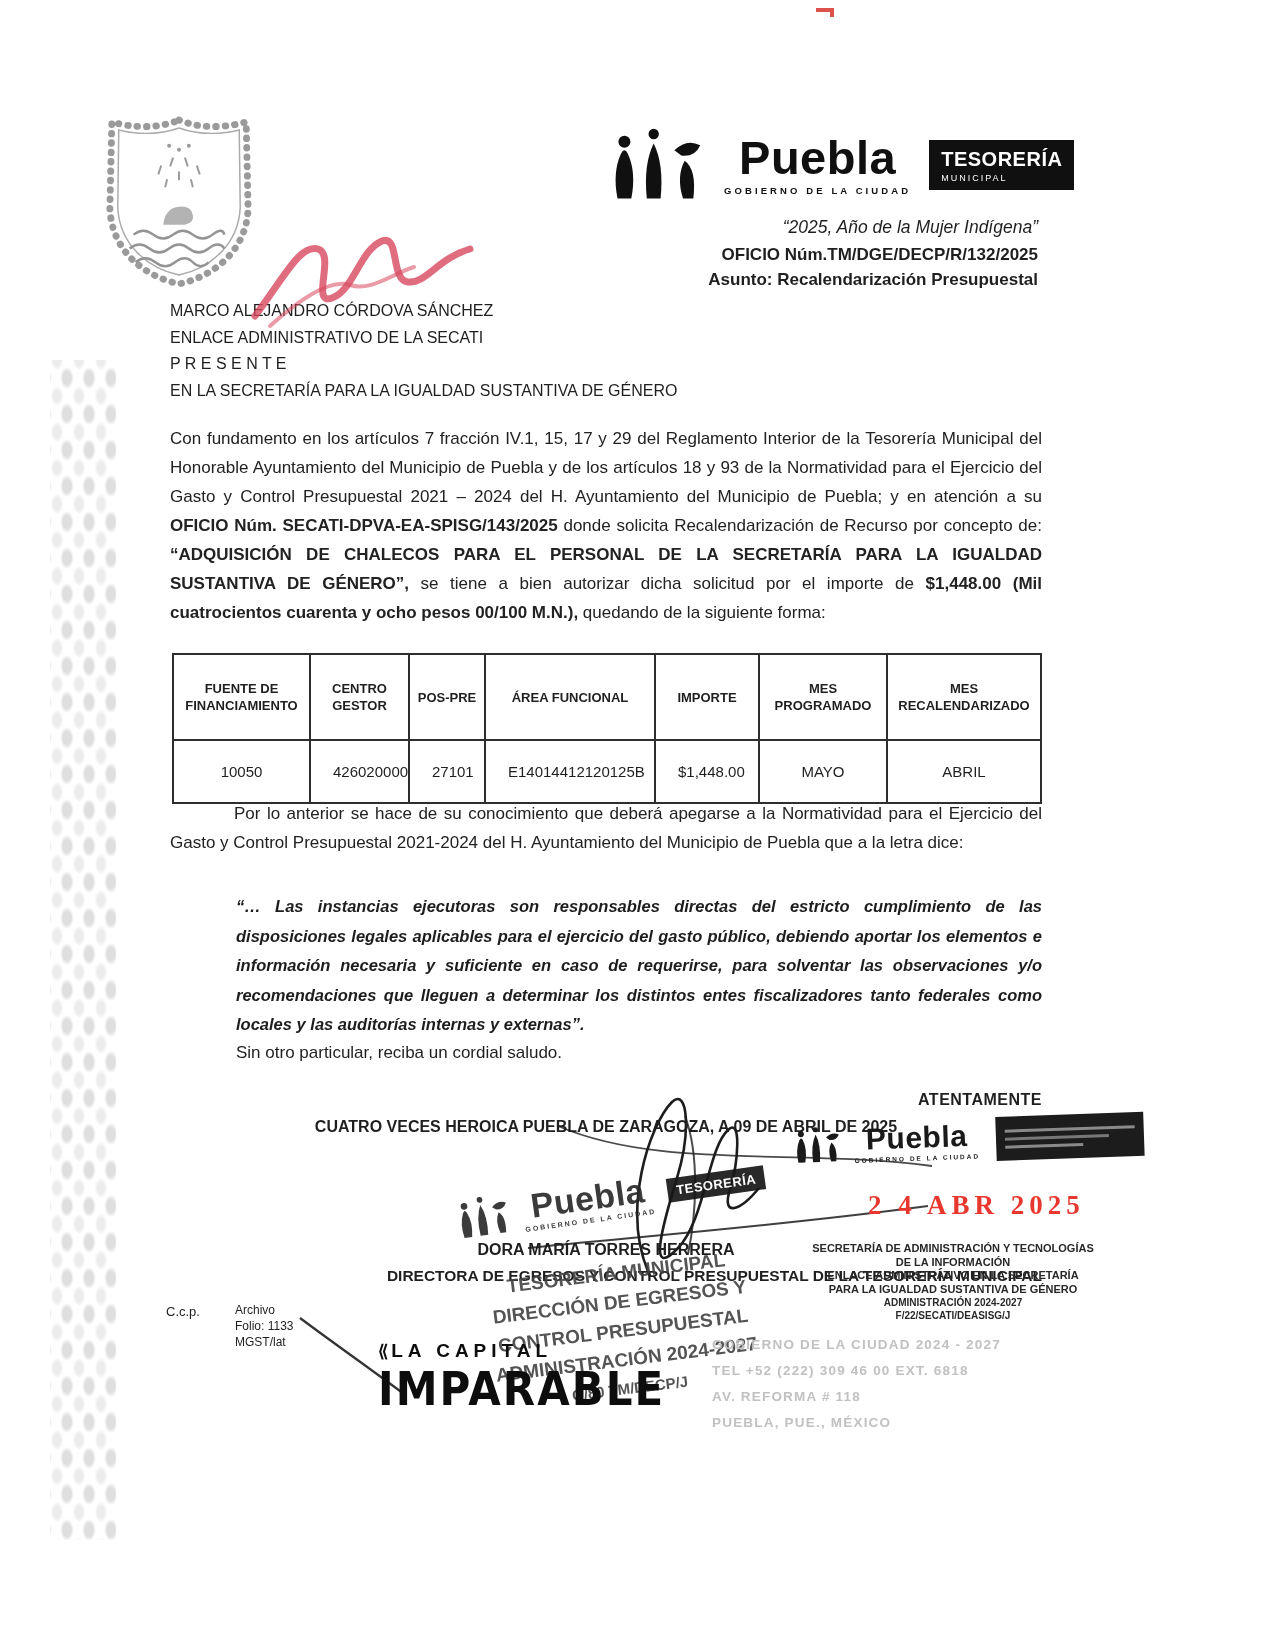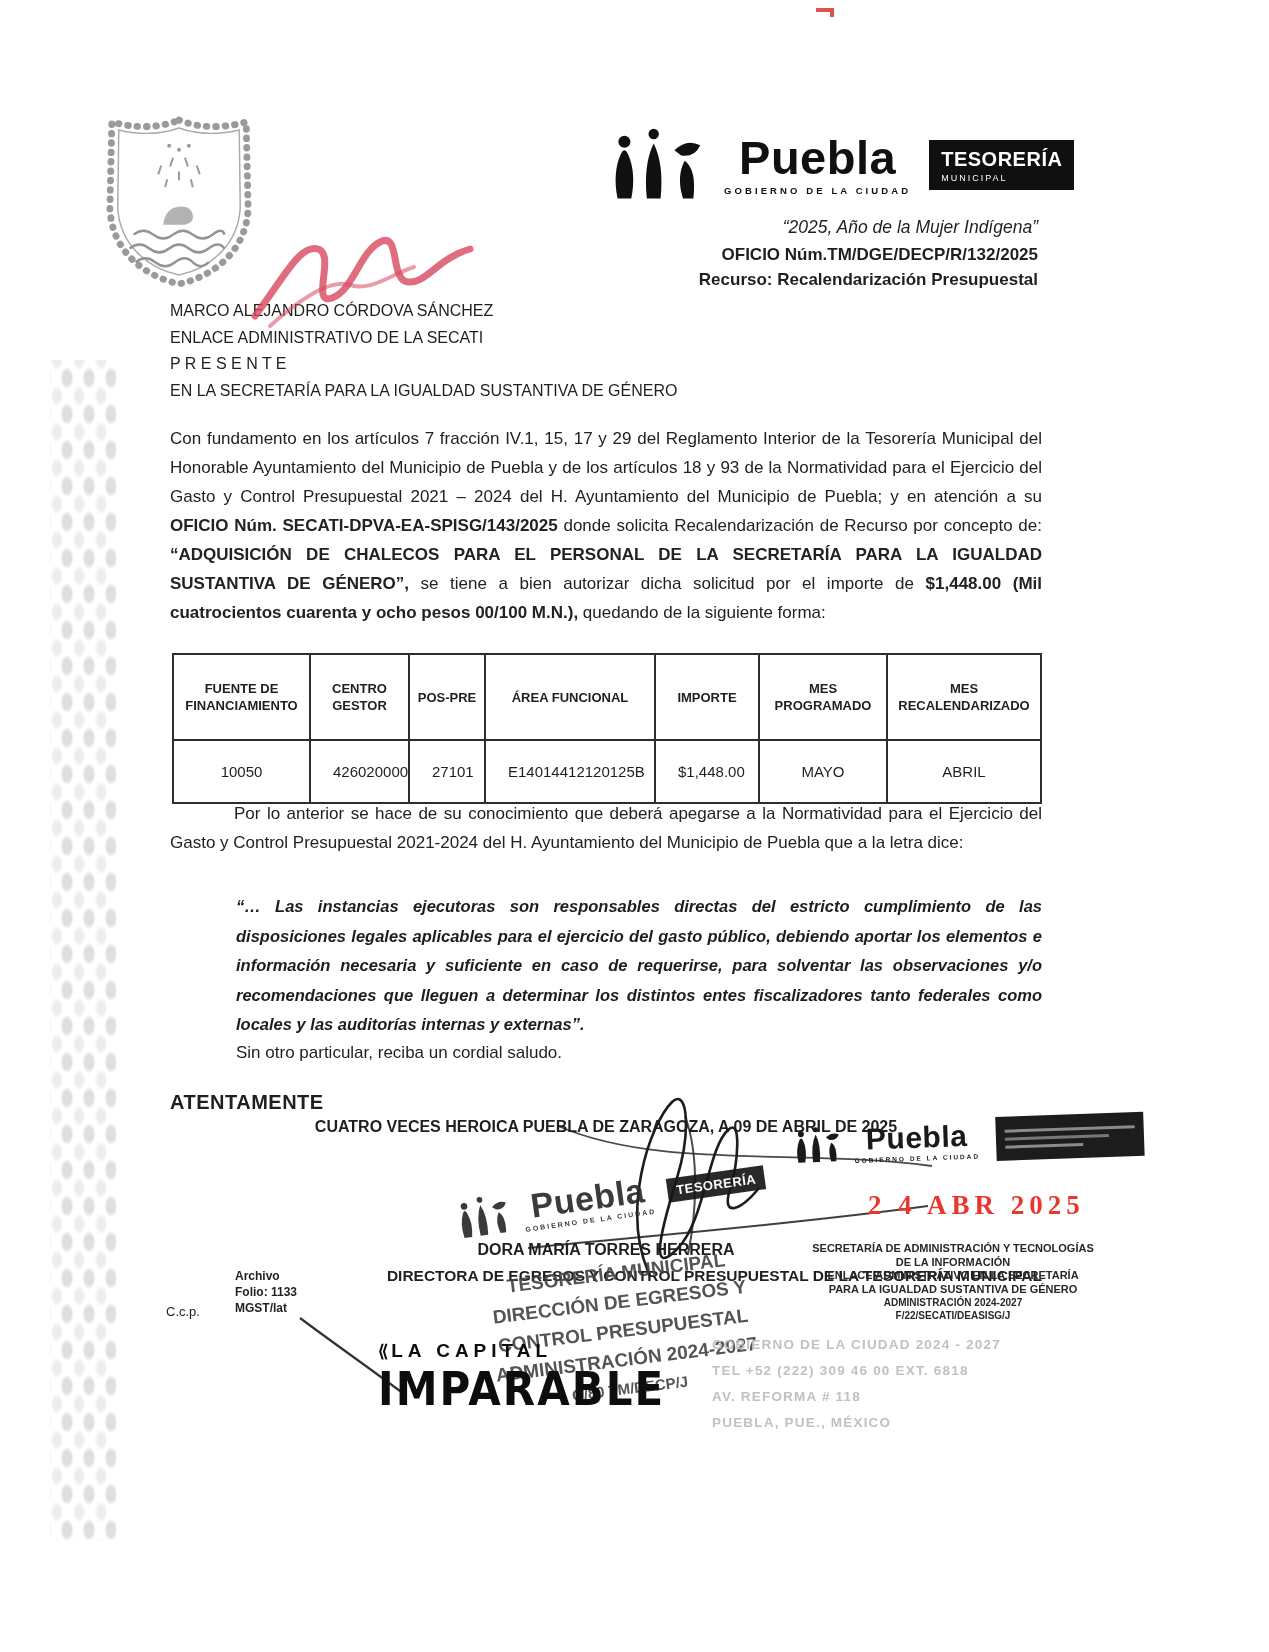--- a/index.html
+++ b/index.html
@@ -45,21 +45,21 @@
     font-weight:bold; font-style:italic; text-align:justify; color:#1d1d1d; }
   .closing { position:absolute; left:236px; top:1043px; font-size:17px; }
 
   
   .budget-table { position:absolute; left:172px; top:653px; width:868px; border-collapse:collapse; table-layout:fixed; }
   .budget-table th, .budget-table td { border:2px solid #2e2e2e; text-align:center; vertical-align:middle; }
   .budget-table th { font-size:13px; font-weight:bold; height:86px; padding:4px 6px; line-height:17px; }
   .budget-table td { font-size:15px; height:44px; padding:22px; }
 
   
-  .atent { position:absolute; left:170px; top:1091px; width:872px; text-align:left; font-weight:bold; font-size:20px; letter-spacing:.5px; }
+  .atent { position:absolute; left:170px; top:1091px; width:872px; text-align:right; font-weight:bold; font-size:16px; letter-spacing:.5px; }
   .citydate { position:absolute; left:170px; top:1118px; width:872px; text-align:center; font-weight:bold; font-size:16px; }
   .sig-black { position:absolute; left:500px; top:1086px; width:440px; height:205px; }
   .stamp { display:flex; align-items:center; gap:8px; }
   .stamp-right { position:absolute; left:790px; top:1118px; transform:rotate(-2deg); color:#1a1a1a; }
   .stamp-right .emblem { width:56px; height:42px; }
   .stamp-right .wordmark { font-size:30px; }
   .stamp-right .tagline { font-size:6.5px; letter-spacing:2px; margin-top:2px; }
   .badge-dark { background:#1c1c1c; width:148px; height:44px; margin-left:8px; display:flex; flex-direction:column; justify-content:center; gap:5px; padding:0 9px; }
   .badge-dark .stripe { height:3px; background:#8a8a8a; }
   .badge-dark .stripe:nth-child(2){ width:80%; background:#777; }
@@ -76,21 +76,21 @@
   .sig-title { position:absolute; left:170px; top:1267px; width:872px; text-align:right; font-weight:bold; font-size:15.5px; }
   .dept-stamp { position:absolute; left:468px; top:1258px; width:310px; transform:rotate(-7deg);
     text-align:center; color:#424242; font-weight:bold; font-size:19px; line-height:29px; opacity:.9; }
   .dept-stamp .small { font-size:15px; }
   .right-info { position:absolute; left:778px; top:1242px; width:350px; text-align:center;
     font-size:11px; font-weight:bold; line-height:13.5px; color:#282828; }
   .right-info .sm { font-size:10px; line-height:13px; }
 
   
   .ccp { position:absolute; left:166px; top:1304px; font-size:13px; }
-  .ccp-lines { position:absolute; left:235px; top:1268px; font-size:12px; line-height:16px;font-weight:bold; }
+  .ccp-lines { position:absolute; left:235px; top:1302px; font-size:12px; line-height:16px; }
   .pen-mark { position:absolute; left:292px; top:1312px; width:120px; height:90px; }
   .capital { position:absolute; left:378px; top:1340px; color:#0d0d0d; }
   .capital .l1 { font-size:19px; font-weight:bold; letter-spacing:5px; display:flex; align-items:center; gap:6px; }
   .capital .chev { font-size:17px; letter-spacing:-3px; font-weight:bold; }
   .capital .l2 { font-size:42px; font-weight:bold; letter-spacing:2px; margin-top:1px; transform:scaleY(1.08); transform-origin:left top; font-family:"DejaVu Sans", sans-serif; }
   .contact { position:absolute; left:712px; top:1332px; font-size:13.5px; line-height:26px;
     letter-spacing:1.2px; color:#c2c1c1; font-weight:bold; }
 </style>
 </head>
 <body>
@@ -136,21 +136,21 @@
     </div>
     <div class="badge">
       <div class="b1">TESORERÍA</div>
       <div class="b2">MUNICIPAL</div>
     </div>
   </div>
 
   <div class="header-lines">
     <div class="year-legend">“2025, Año de la Mujer Indígena”</div>
     <div class="oficio">OFICIO Núm.TM/DGE/DECP/R/132/2025</div>
-    <div class="asunto">Recurso: Recalendarización Presupuestal</div>
+    <div class="asunto">Asunto: Recalendarización Presupuestal</div>
   </div>
 
   <div class="recipient">
     <div class="name">MARCO ALEJANDRO CÓRDOVA SÁNCHEZ</div>
     <div>ENLACE ADMINISTRATIVO DE LA SECATI</div>
     <div>P R E S E N T E</div>
     <div>EN LA SECRETARÍA PARA LA IGUALDAD SUSTANTIVA DE GÉNERO</div>
   </div>
 
   <svg class="red-sig" viewBox="0 0 245 130">

